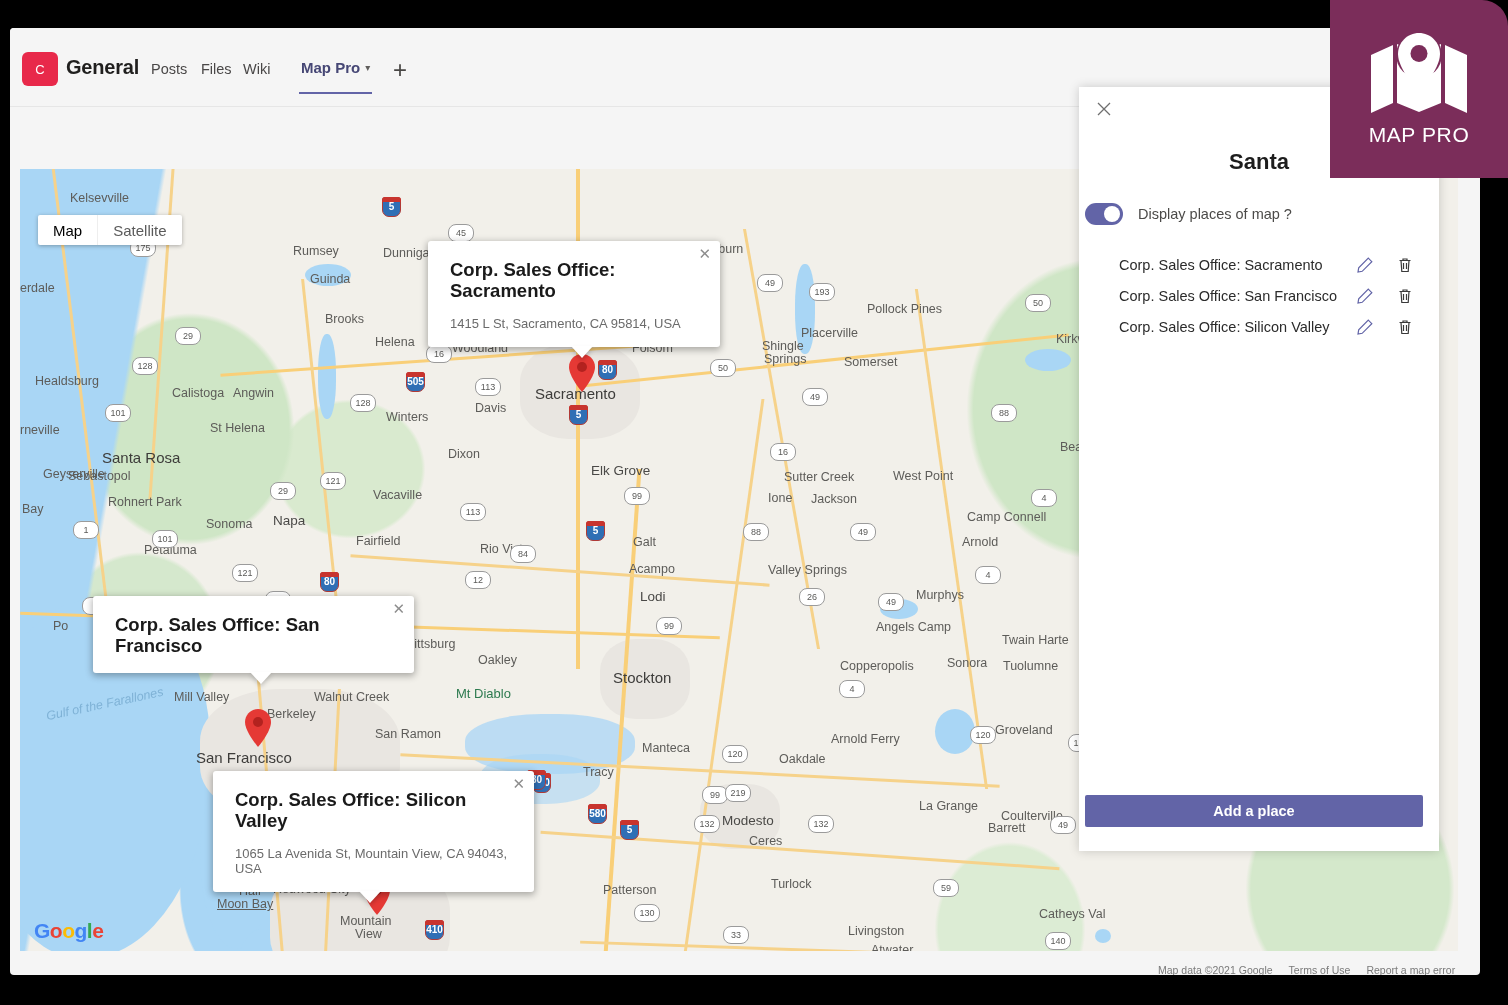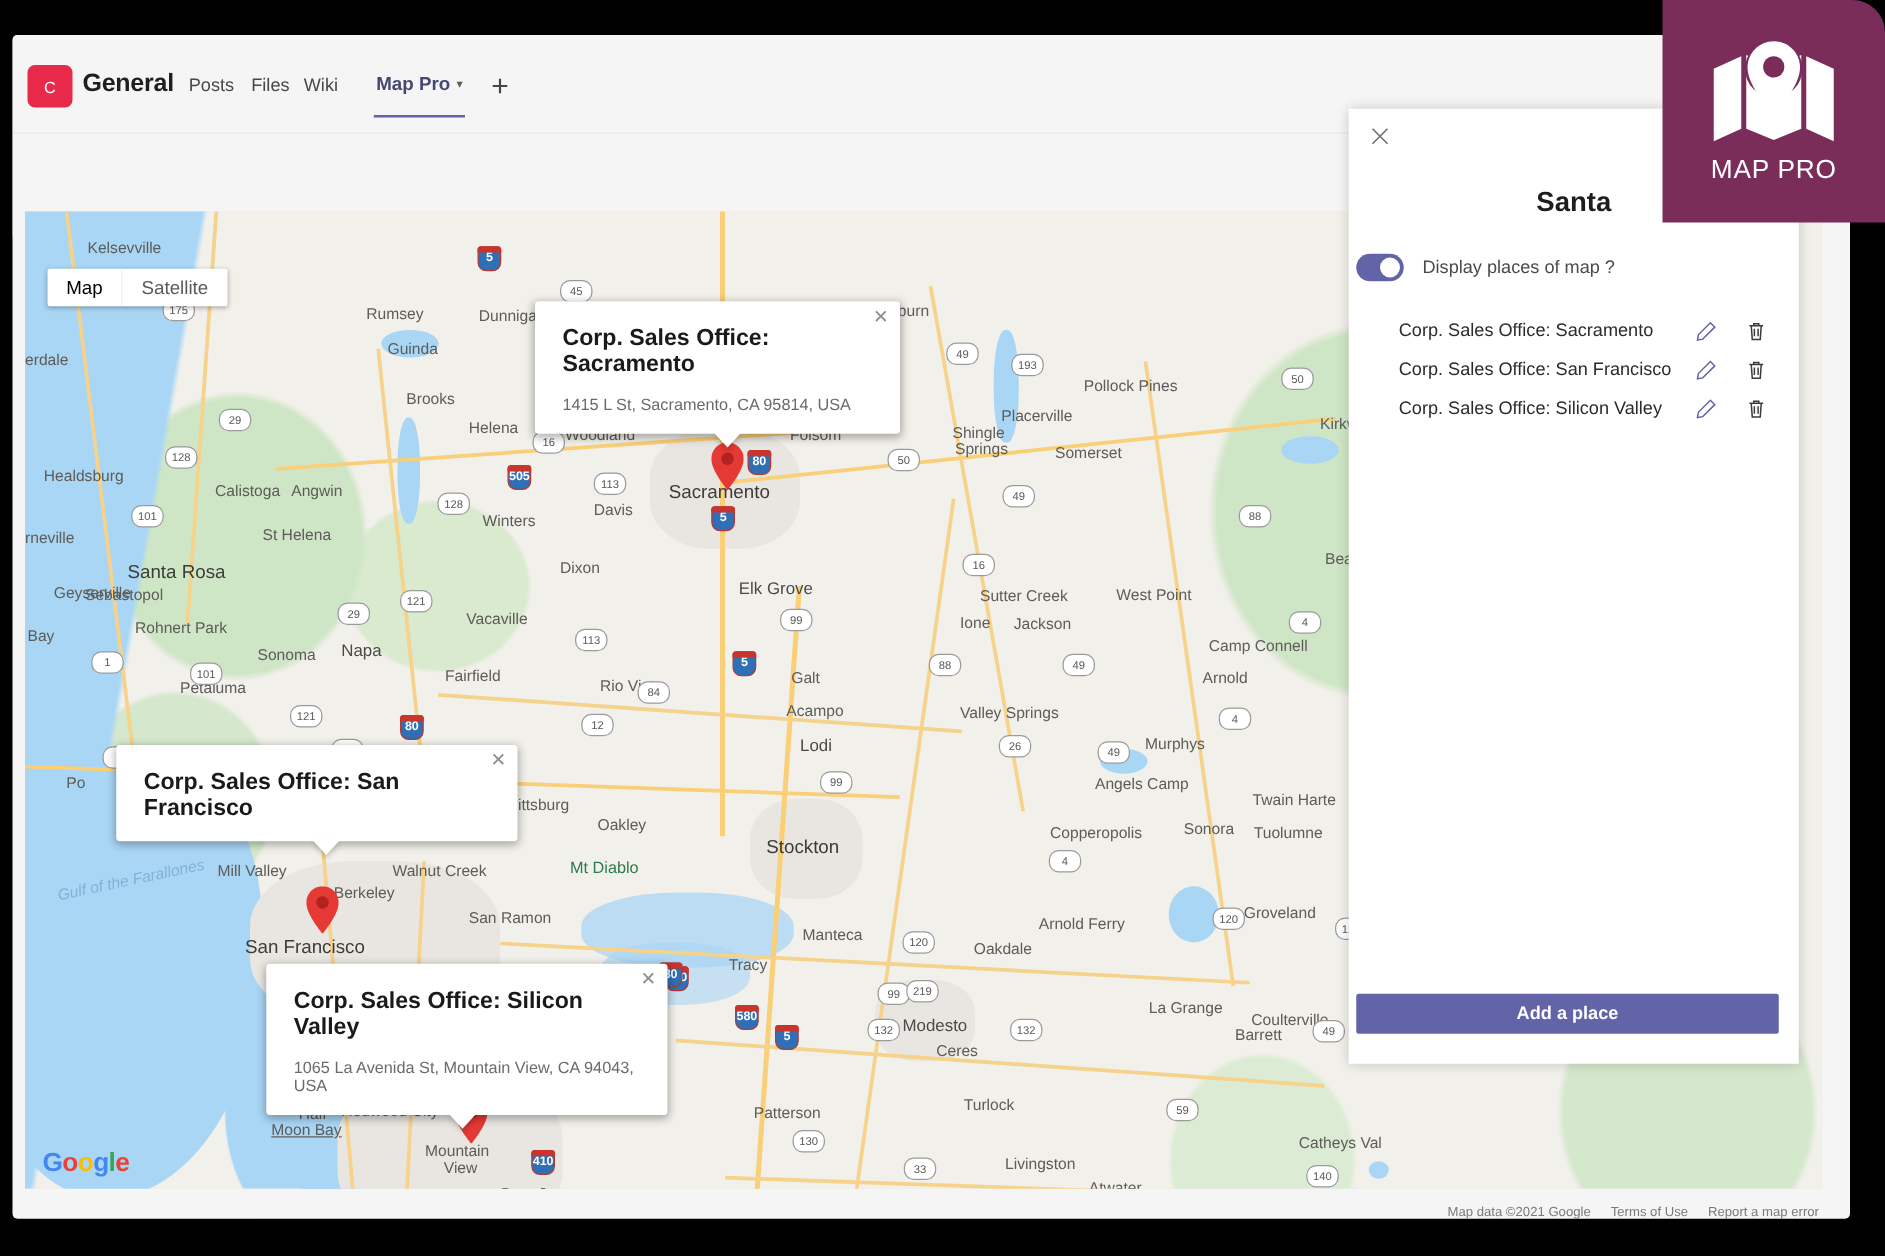--- a/index.html
+++ b/index.html
@@ -377,21 +377,21 @@
             <div class="map-label" style="left: 729px; top: 665px;">Ceres</div>
             <div class="map-label" style="left: 968px; top: 652px;">Barrett</div>
             <div class="map-label" style="left: 253px; top: 713px;">Redwood City</div>
             <div class="map-label" style="left: 219px; top: 715px;">Half</div>
             <div class="map-label" style="left: 197px; top: 728px; text-decoration: underline;">Moon Bay</div>
             <div class="map-label" style="left: 583px; top: 714px;">Patterson</div>
             <div class="map-label" style="left: 751px; top: 708px;">Turlock</div>
             <div class="map-label" style="left: 1019px; top: 738px;">Catheys Val</div>
             <div class="map-label" style="left: 320px; top: 745px;">Mountain</div>
             <div class="map-label" style="left: 335px; top: 758px;">View</div>
-            <div class="map-label" style="left: 784px; top: 755px;">Livingston</div>
+            <div class="map-label" style="left: 828px; top: 755px;">Livingston</div>
             <div class="map-label" style="left: 851px; top: 774px;">Atwater</div>
             <div class="map-label big" style="left: 379px; top: 779px;">San Jose</div>
             <div class="map-label" style="left: 1355px; top: 33px;">Yerington</div>
             <div class="map-label" style="left: 33px; top: 450px;">Po</div>
             <div class="map-label" style="left: 2px; top: 333px;">Bay</div>
           </div>
 
         <div id="map-shields">
             <div class="shield" style="left: 110px; top: 70px;">175</div>
             <div class="shield i" style="left: 362px; top: 28px;">5</div>

